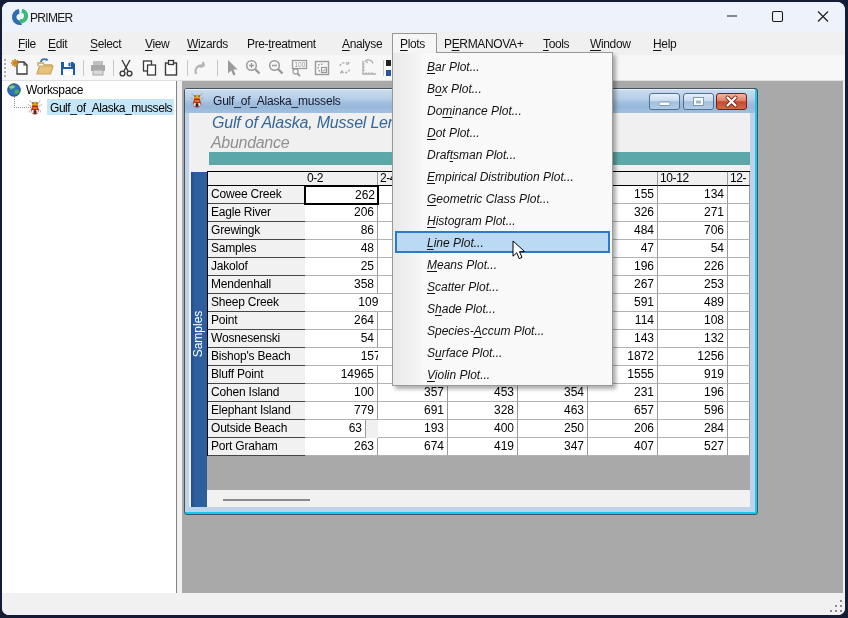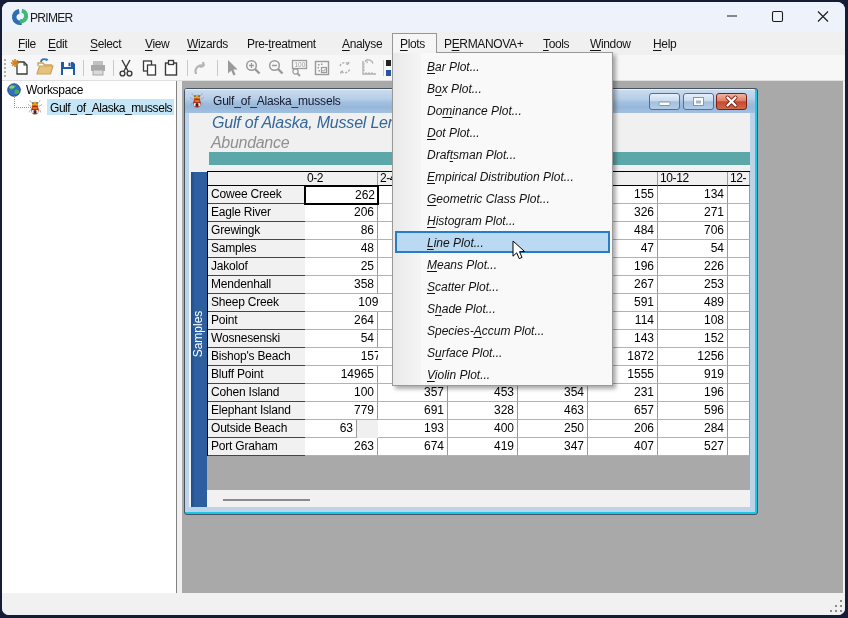--- a/index.html
+++ b/index.html
@@ -343,21 +343,21 @@
 <div class="cell" style="left:259px;top:199px;width:70px;height:18px;line-height:16px">166</div>
 <div class="cell" style="left:329px;top:199px;width:70px;height:18px;line-height:16px">131</div>
 <div class="cell" style="left:399px;top:199px;width:70px;height:18px;line-height:16px">114</div>
 <div class="cell" style="left:469px;top:199px;width:70px;height:18px;line-height:16px">108</div>
 <div class="cell" style="left:539px;top:199px;width:22px;height:18px;line-height:16px"></div>
 <div class="cell" style="left:116px;top:217px;width:73px;height:18px;line-height:16px">54</div>
 <div class="cell" style="left:189px;top:217px;width:70px;height:18px;line-height:16px">87</div>
 <div class="cell" style="left:259px;top:217px;width:70px;height:18px;line-height:16px">109</div>
 <div class="cell" style="left:329px;top:217px;width:70px;height:18px;line-height:16px">127</div>
 <div class="cell" style="left:399px;top:217px;width:70px;height:18px;line-height:16px">143</div>
-<div class="cell" style="left:469px;top:217px;width:70px;height:18px;line-height:16px">152</div>
+<div class="cell" style="left:469px;top:217px;width:70px;height:18px;line-height:16px">132</div>
 <div class="cell" style="left:539px;top:217px;width:22px;height:18px;line-height:16px"></div>
 <div class="cell" style="left:116px;top:235px;width:93px;height:18px;line-height:16px">15712</div>
 <div class="cell" style="left:189px;top:235px;width:70px;height:18px;line-height:16px">8234</div>
 <div class="cell" style="left:259px;top:235px;width:70px;height:18px;line-height:16px">4532</div>
 <div class="cell" style="left:329px;top:235px;width:70px;height:18px;line-height:16px">2876</div>
 <div class="cell" style="left:399px;top:235px;width:70px;height:18px;line-height:16px">1872</div>
 <div class="cell" style="left:469px;top:235px;width:70px;height:18px;line-height:16px">1256</div>
 <div class="cell" style="left:539px;top:235px;width:22px;height:18px;line-height:16px"></div>
 <div class="cell" style="left:116px;top:253px;width:73px;height:18px;line-height:16px">14965</div>
 <div class="cell" style="left:189px;top:253px;width:70px;height:18px;line-height:16px">5321</div>
@@ -373,21 +373,21 @@
 <div class="cell" style="left:399px;top:271px;width:70px;height:18px;line-height:16px">231</div>
 <div class="cell" style="left:469px;top:271px;width:70px;height:18px;line-height:16px">196</div>
 <div class="cell" style="left:539px;top:271px;width:22px;height:18px;line-height:16px"></div>
 <div class="cell" style="left:116px;top:289px;width:73px;height:18px;line-height:16px">779</div>
 <div class="cell" style="left:189px;top:289px;width:70px;height:18px;line-height:16px">691</div>
 <div class="cell" style="left:259px;top:289px;width:70px;height:18px;line-height:16px">328</div>
 <div class="cell" style="left:329px;top:289px;width:70px;height:18px;line-height:16px">463</div>
 <div class="cell" style="left:399px;top:289px;width:70px;height:18px;line-height:16px">657</div>
 <div class="cell" style="left:469px;top:289px;width:70px;height:18px;line-height:16px">596</div>
 <div class="cell" style="left:539px;top:289px;width:22px;height:18px;line-height:16px"></div>
-<div class="cell" style="left:116px;top:307px;width:52px;height:18px;line-height:16px">63</div>
+<div class="cell" style="left:116px;top:307px;width:61px;height:18px;line-height:16px">63</div>
 <div class="cell" style="left:189px;top:307px;width:70px;height:18px;line-height:16px">193</div>
 <div class="cell" style="left:259px;top:307px;width:70px;height:18px;line-height:16px">400</div>
 <div class="cell" style="left:329px;top:307px;width:70px;height:18px;line-height:16px">250</div>
 <div class="cell" style="left:399px;top:307px;width:70px;height:18px;line-height:16px">206</div>
 <div class="cell" style="left:469px;top:307px;width:70px;height:18px;line-height:16px">284</div>
 <div class="cell" style="left:539px;top:307px;width:22px;height:18px;line-height:16px"></div>
 <div class="cell" style="left:116px;top:325px;width:73px;height:18px;line-height:16px">263</div>
 <div class="cell" style="left:189px;top:325px;width:70px;height:18px;line-height:16px">674</div>
 <div class="cell" style="left:259px;top:325px;width:70px;height:18px;line-height:16px">419</div>
 <div class="cell" style="left:329px;top:325px;width:70px;height:18px;line-height:16px">347</div>

